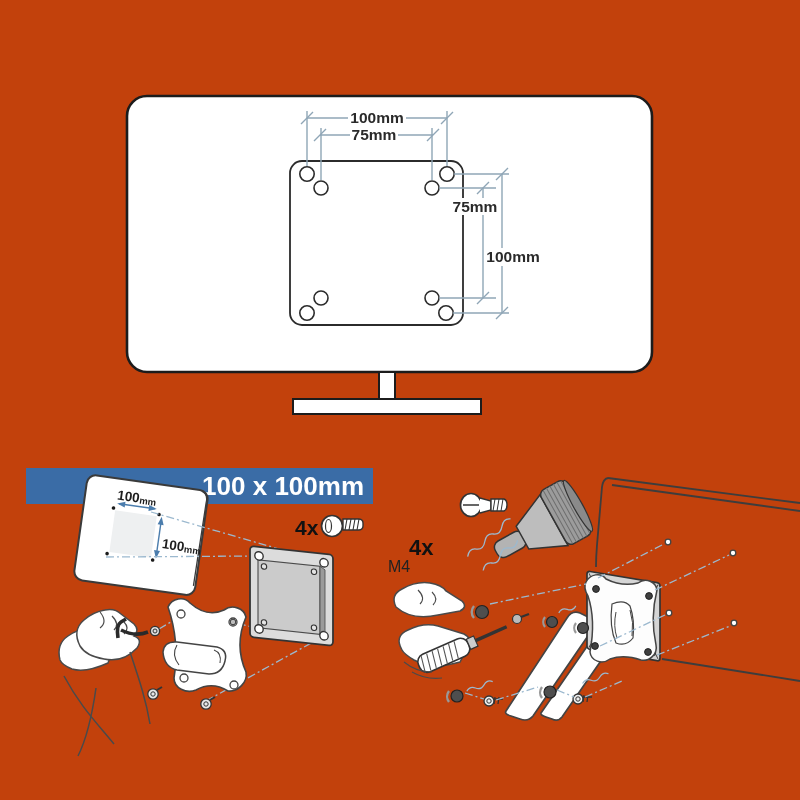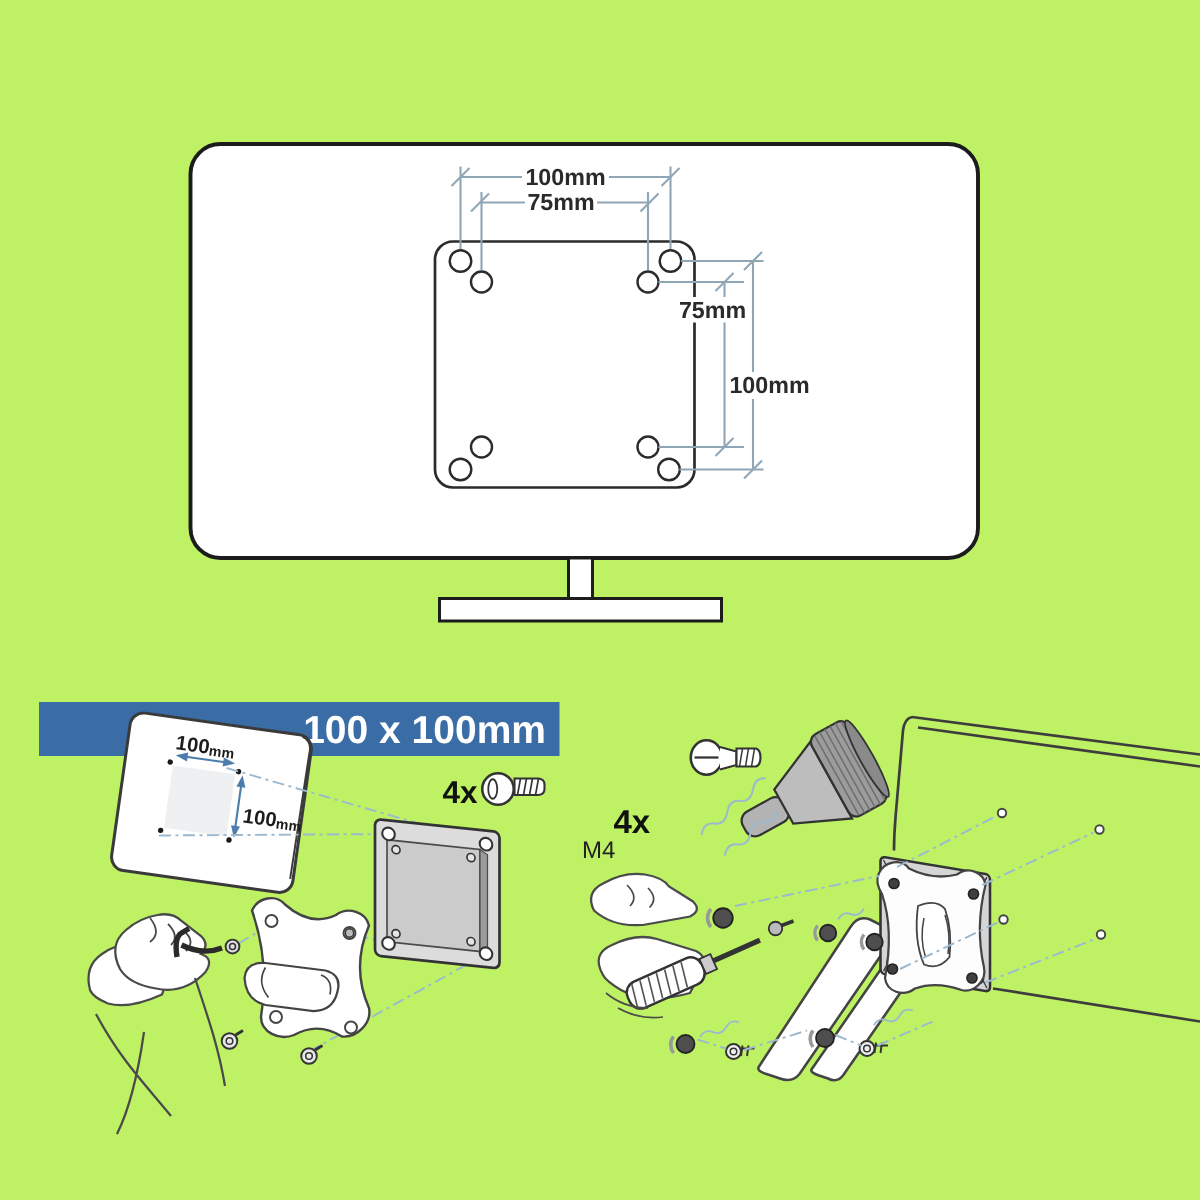--- a/index.html
+++ b/index.html
@@ -1,16 +1,16 @@
 <!DOCTYPE html>
 <html><head>
 <meta charset="utf-8">
 <style>
   html,body{margin:0;padding:0;background:#ffffff;}
-  #stage{position:relative;width:800px;height:800px;background:#bef264;overflow:hidden;
+  #stage{position:relative;width:800px;height:800px;background:#c2410c;overflow:hidden;
          font-family:"Liberation Sans",sans-serif;}
   svg{position:absolute;left:0;top:0;}
   text{font-family:"Liberation Sans",sans-serif;}
   .dim-label{font-size:15.5px;font-weight:bold;fill:#2a2a2a;}
   .banner-text{font-size:26px;font-weight:bold;fill:#ffffff;}
   .qty{font-weight:bold;fill:#111111;}
   .mini-big{font-size:13.5px;font-weight:bold;fill:#1d1d1d;}
   .mini-small{font-size:9.5px;font-weight:bold;fill:#1d1d1d;}
 </style>
 </head>

